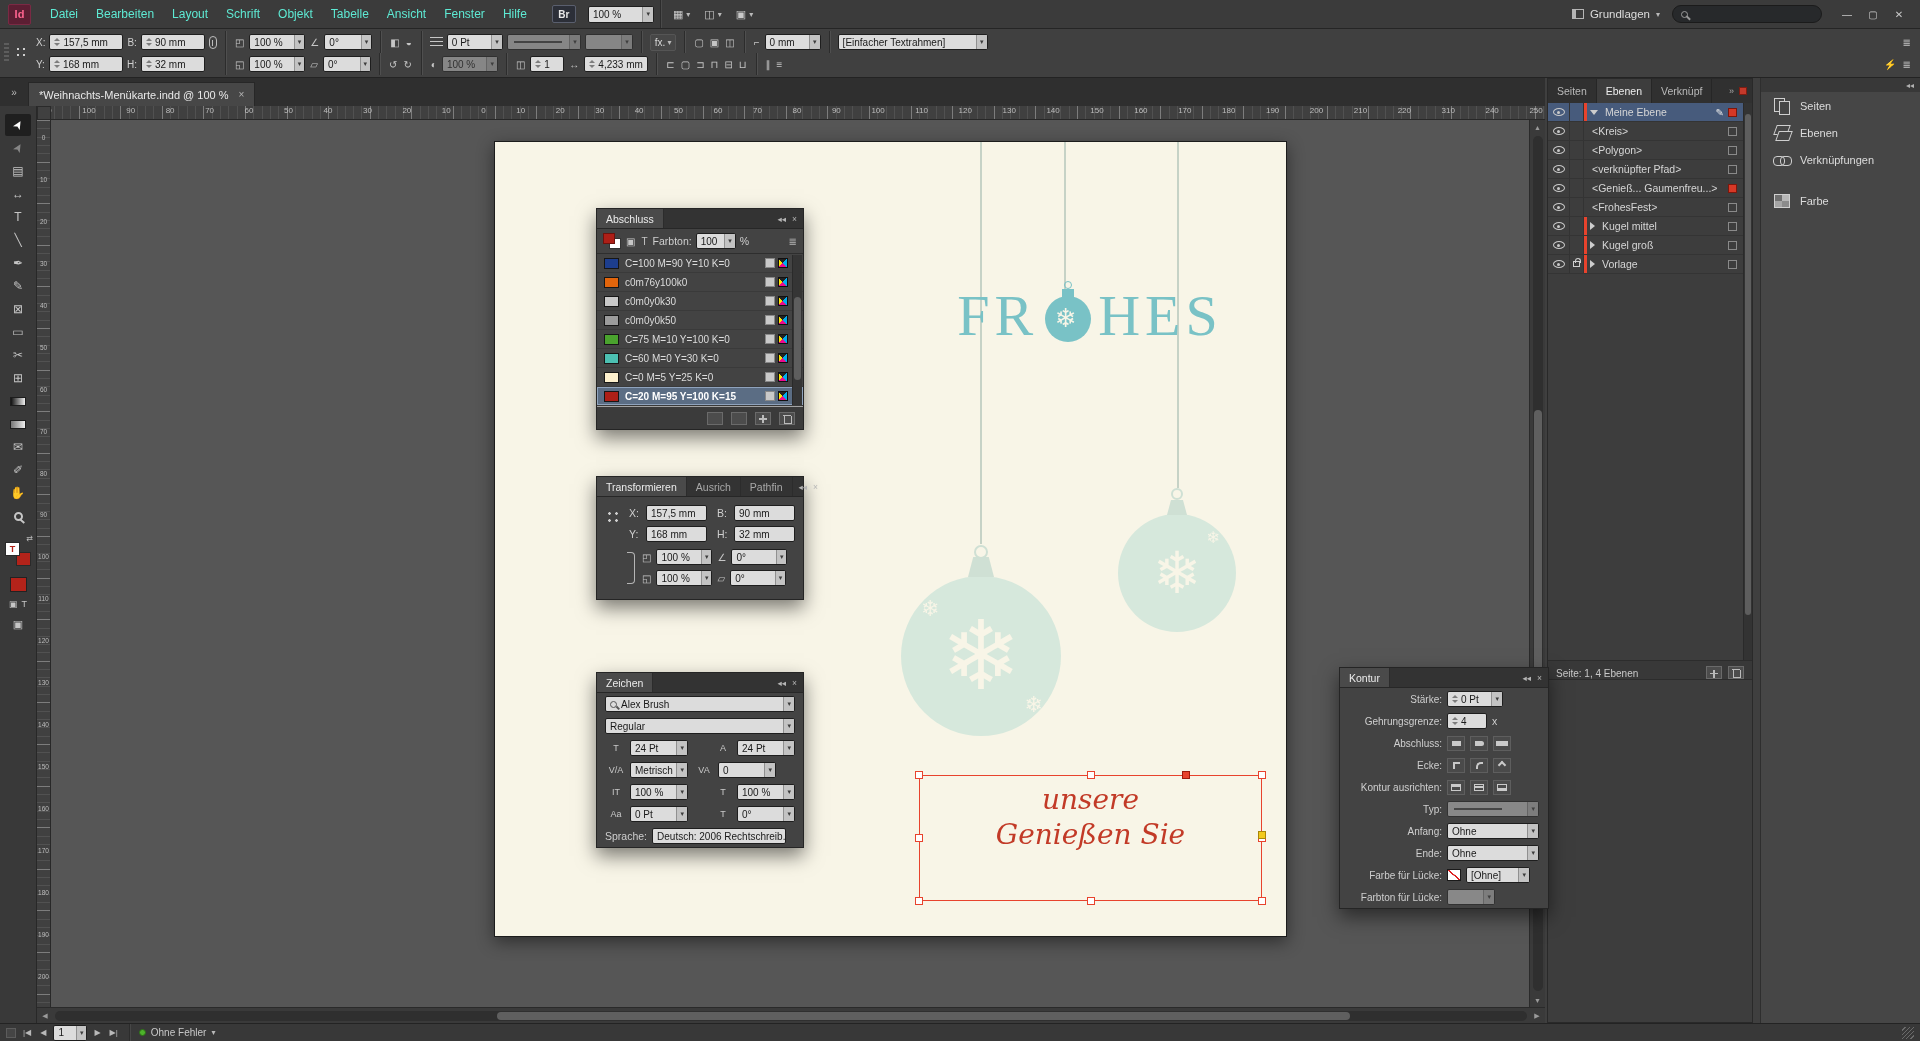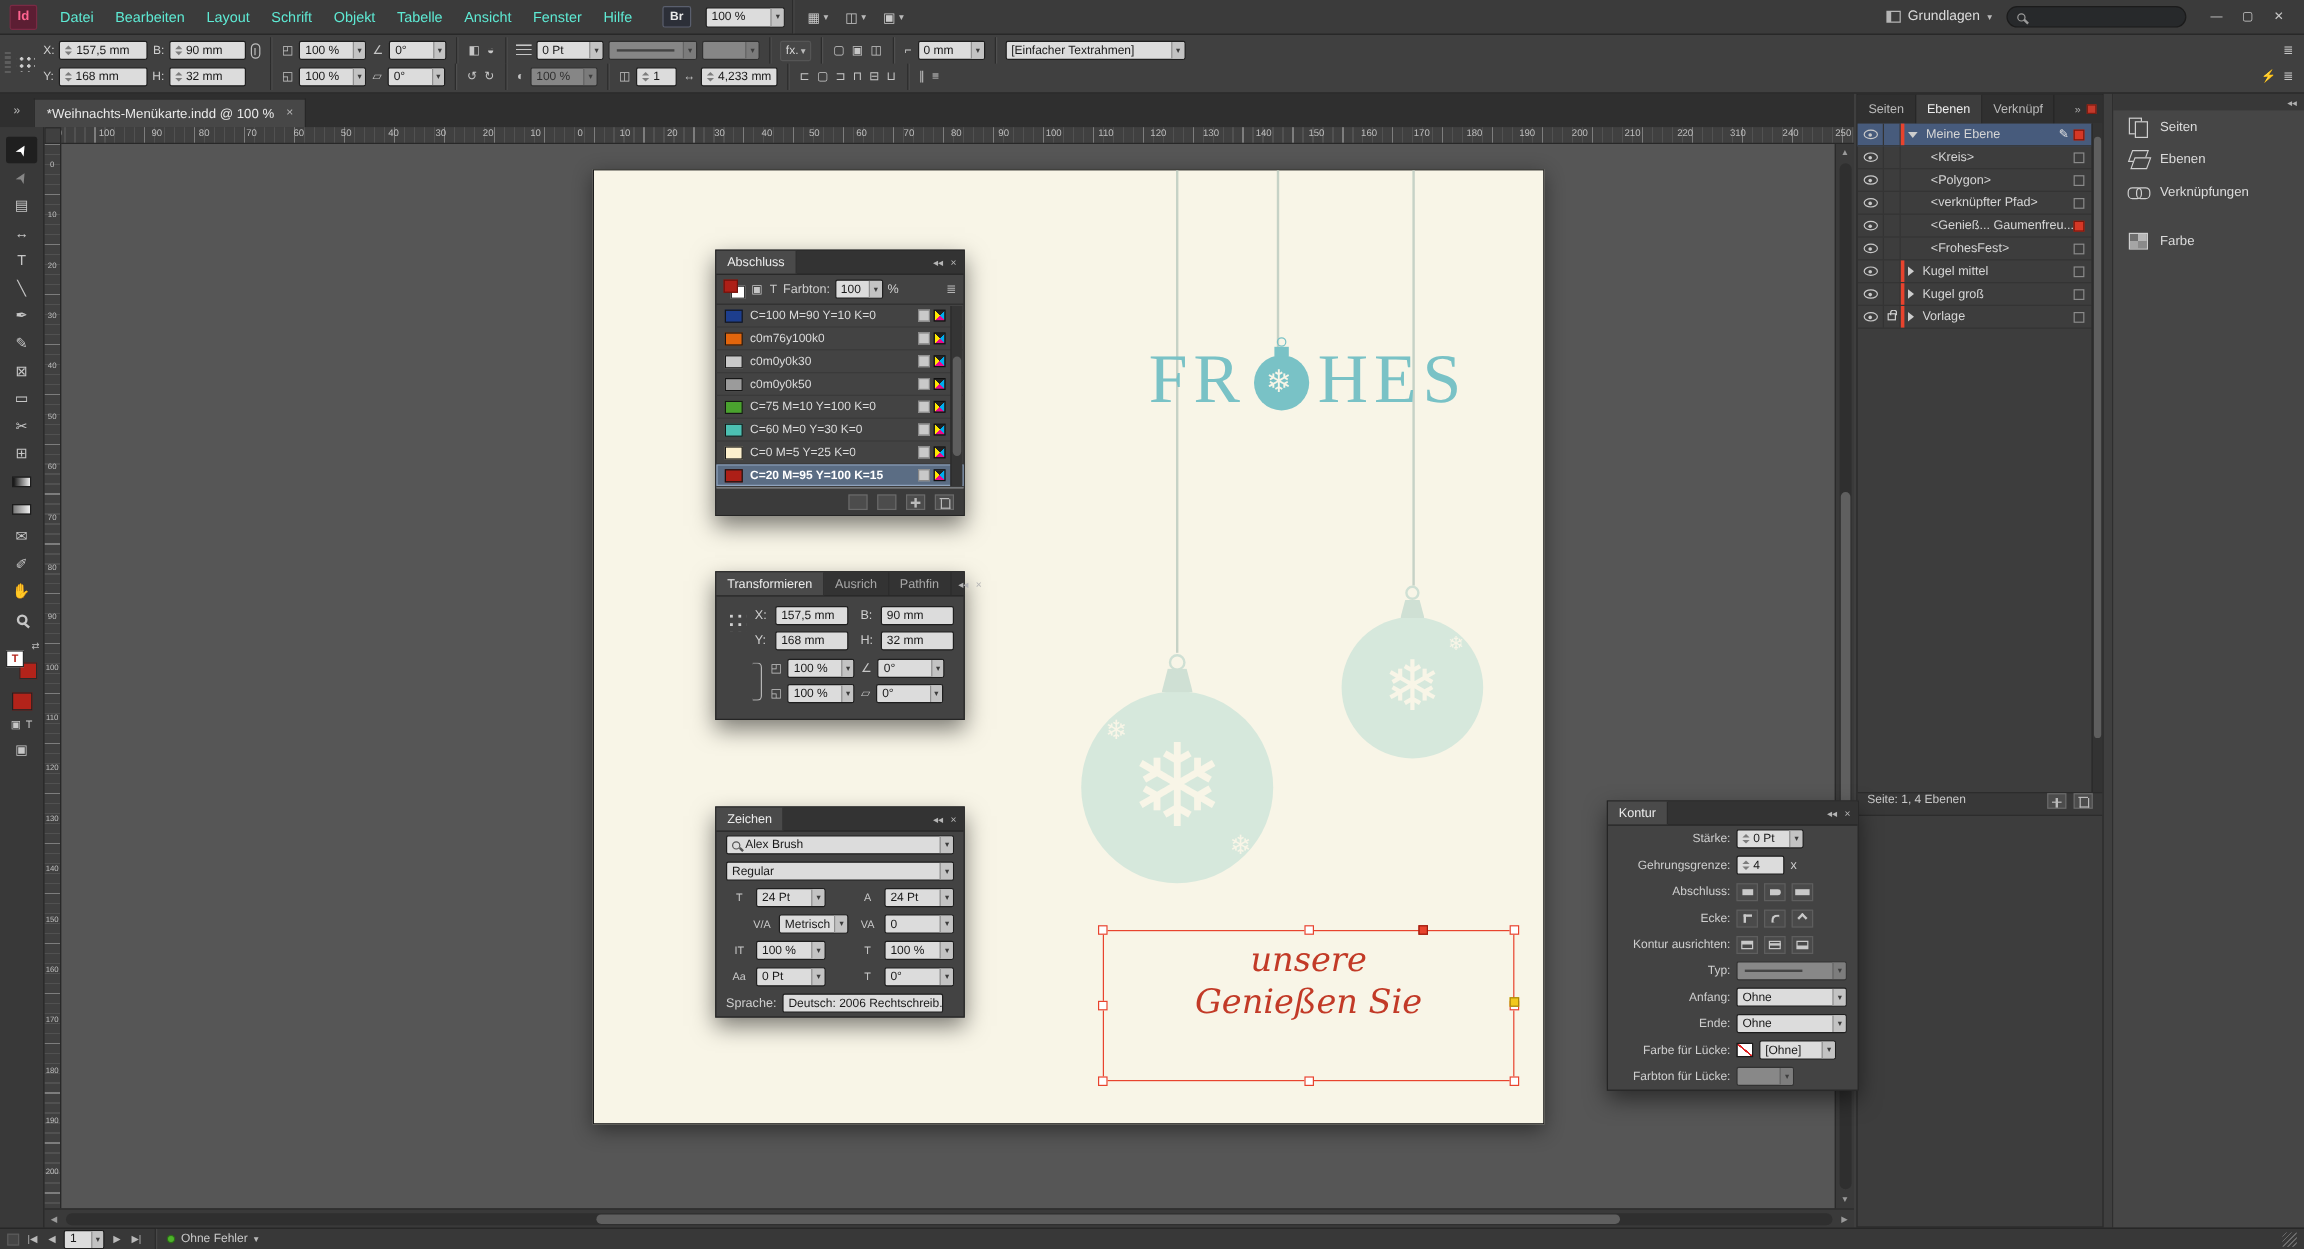--- a/index.html
+++ b/index.html
@@ -217,30 +217,30 @@
 .lockc{width:14px;height:100%;border-right:1px solid #333;display:flex;align-items:center;justify-content:center;flex:none}
 .lock{display:none;width:7px;height:6px;border:1px solid #cfcfcf;position:relative}
 .locked .lock{display:block}
 .lock::before{content:'';position:absolute;left:1px;top:-4px;width:3.5px;height:3.5px;border:1px solid #cfcfcf;border-bottom:none;border-radius:3px 3px 0 0}
 .cbar{width:3px;height:100%;flex:none;background:transparent}
 .layer>.cbar{background:#e8432d}
 .tri{width:0;height:0;margin:0 3px;flex:none}
 .expanded>.tri{border-left:4px solid transparent;border-right:4px solid transparent;border-top:5px solid #cdcdcd}
 .collapsed>.tri{border-top:4px solid transparent;border-bottom:4px solid transparent;border-left:5px solid #cdcdcd}
 .lname{margin-left:4px;white-space:nowrap;overflow:hidden}
-.item .lname{margin-left:22px}
+.item .lname{margin-left:5px}
 .lrow.active{background:#475b7c}
 .penic{margin-left:auto;font-size:10px;color:#e8e8e8;display:none;padding-right:2px}
 .pen-on .penic{display:block}
 .pbox{width:9px;height:9px;border:1px solid #8a8a8a;margin:0 6px 0 auto;flex:none}
 .pen-on .pbox{margin-left:2px}
 .red-proxy .pbox{background:#d63826;border-color:#7c170c}
 .dscroll{position:absolute;right:0;top:24px;width:9px;height:557px;background:#333;border-left:1px solid #2a2a2a}
 .dscroll .thumbv{top:2%;height:90%}
-.lstatus{position:absolute;left:0;right:0;top:581px;height:20px;background:#383838;border-top:1px solid #2c2c2c;border-bottom:1px solid #2c2c2c;display:flex;align-items:flex-start;gap:6px;padding:0 8px;font-size:10px;color:#c9c9c9}
+.lstatus{position:absolute;left:0;right:0;top:581px;height:20px;background:#383838;border-top:1px solid #2c2c2c;border-bottom:1px solid #2c2c2c;display:flex;align-items:flex-end;gap:6px;padding:0 8px;font-size:10px;color:#c9c9c9}
 .lstatus .pfi{margin-left:auto}
 .lstatus .pfi + .pfi{margin-left:0}
 
 
 .icondock{position:absolute;left:1760px;top:78px;width:160px;height:945px;background:#464646;border-left:1px solid #2e2e2e;z-index:30}
 .idhead{height:14px;background:#383838;display:flex;align-items:center;justify-content:flex-end;padding:0 6px;color:#b0b0b0;font-size:8px}
 .iditem{display:flex;align-items:center;gap:9px;height:27px;padding:0 12px;color:#dcdcdc;font-size:11px}
 .gapbefore{margin-top:14px}
 .dicon{width:18px;height:15px;position:relative;flex:none}
 .pages .dicon::before{content:'';position:absolute;left:1px;top:0;width:9px;height:12px;border:1px solid #cfcfcf}
@@ -879,21 +879,21 @@
           </span>
       </span>
       <span class="hpair">
         <span class="chico">A</span>
         <span class="fld">
             <span class="val">24 Pt</span>
             <span class="dda">▾</span>
           </span>
       </span>
     </div>
-    <div class="chrow" style="justify-content:flex-end">
+    <div class="chrow" style="justify-content:flex-start">
       <span class="hpair">
         <span class="chico">V/A</span>
         <span class="fld">
             <span class="val">Metrisch</span>
             <span class="dda">▾</span>
           </span>
       </span>
       <span class="hpair">
         <span class="chico">VA</span>
         <span class="fld">

